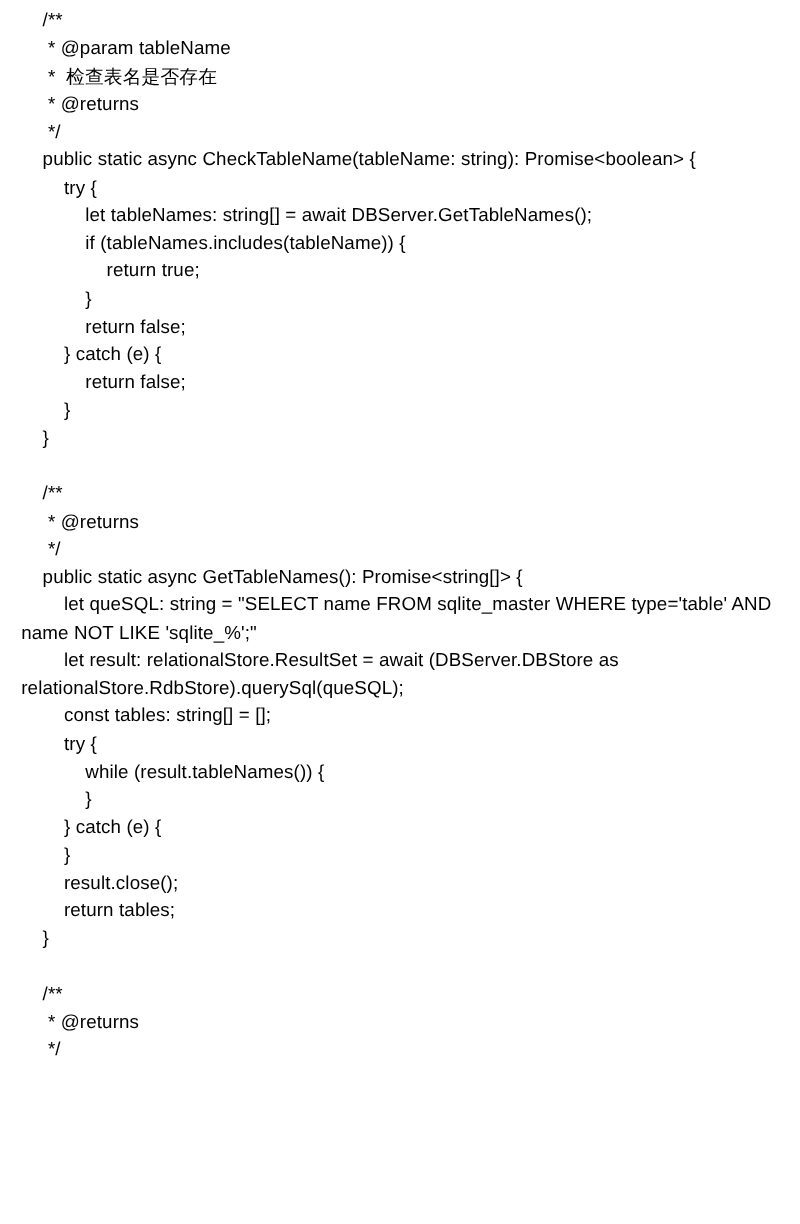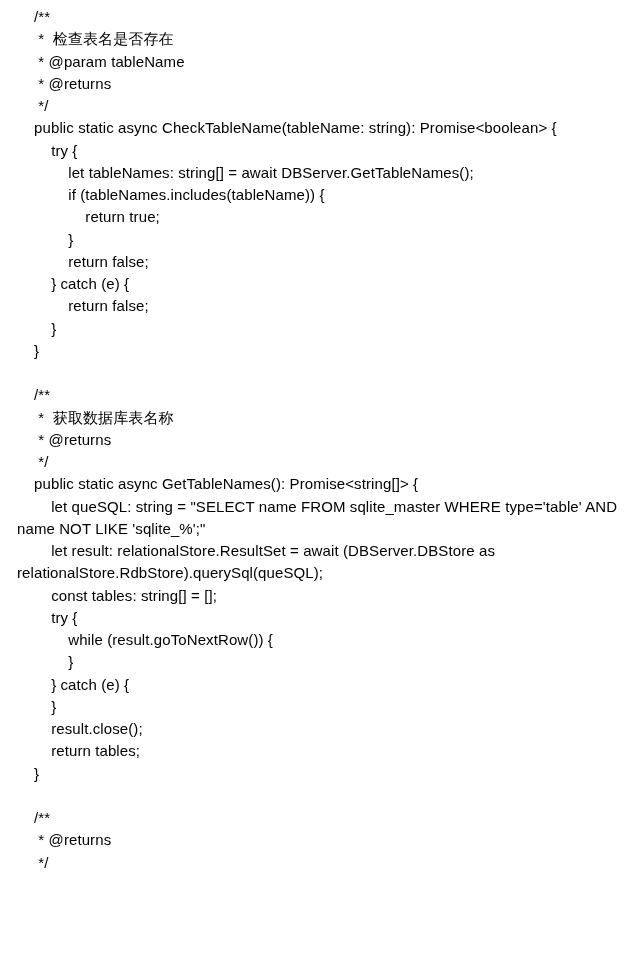--- a/index.html
+++ b/index.html
@@ -33,46 +33,45 @@
     overflow-wrap: break-word;
     min-height: 22.25px;
   }
 </style>
 </head>
 <body style="background: rgb(255, 255, 255);">
 
 <main class="page">
   <div class="code" style="color: rgb(0, 0, 0);">
       <div class="code-line">    /**</div>
+      <div class="code-line">     * @param tableName</div>
       <div class="code-line">     *  检查表名是否存在</div>
-      <div class="code-line">     * @param tableName</div>
       <div class="code-line">     * @returns</div>
       <div class="code-line">     */</div>
       <div class="code-line">    public static async CheckTableName(tableName: string): Promise&lt;boolean&gt; {</div>
       <div class="code-line">        try {</div>
       <div class="code-line">            let tableNames: string[] = await DBServer.GetTableNames();</div>
       <div class="code-line">            if (tableNames.includes(tableName)) {</div>
       <div class="code-line">                return true;</div>
       <div class="code-line">            }</div>
       <div class="code-line">            return false;</div>
       <div class="code-line">        } catch (e) {</div>
       <div class="code-line">            return false;</div>
       <div class="code-line">        }</div>
       <div class="code-line">    }</div>
       <div class="code-line"></div>
       <div class="code-line">    /**</div>
-      <div class="code-line">     *  获取数据库表名称</div>
       <div class="code-line">     * @returns</div>
       <div class="code-line">     */</div>
       <div class="code-line">    public static async GetTableNames(): Promise&lt;string[]&gt; {</div>
       <div class="code-line">        let queSQL: string = "SELECT name FROM sqlite_master WHERE type='table' AND name NOT LIKE 'sqlite_%';"</div>
       <div class="code-line">        let result: relationalStore.ResultSet = await (DBServer.DBStore as relationalStore.RdbStore).querySql(queSQL);</div>
       <div class="code-line">        const tables: string[] = [];</div>
       <div class="code-line">        try {</div>
-      <div class="code-line">            while (result.goToNextRow()) {</div>
+      <div class="code-line">            while (result.tableNames()) {</div>
       <div class="code-line">            }</div>
       <div class="code-line">        } catch (e) {</div>
       <div class="code-line">        }</div>
       <div class="code-line">        result.close();</div>
       <div class="code-line">        return tables;</div>
       <div class="code-line">    }</div>
       <div class="code-line"></div>
       <div class="code-line">    /**</div>
       <div class="code-line">     * @returns</div>
       <div class="code-line">     */</div>

